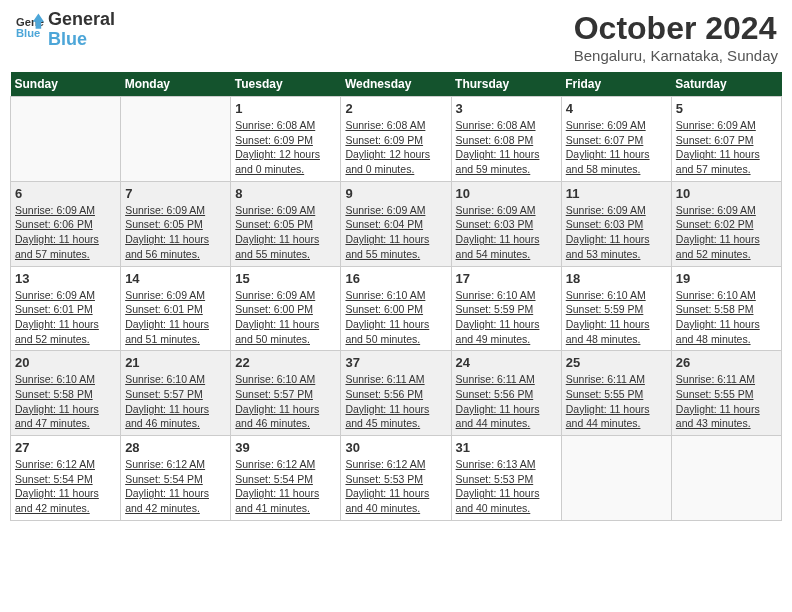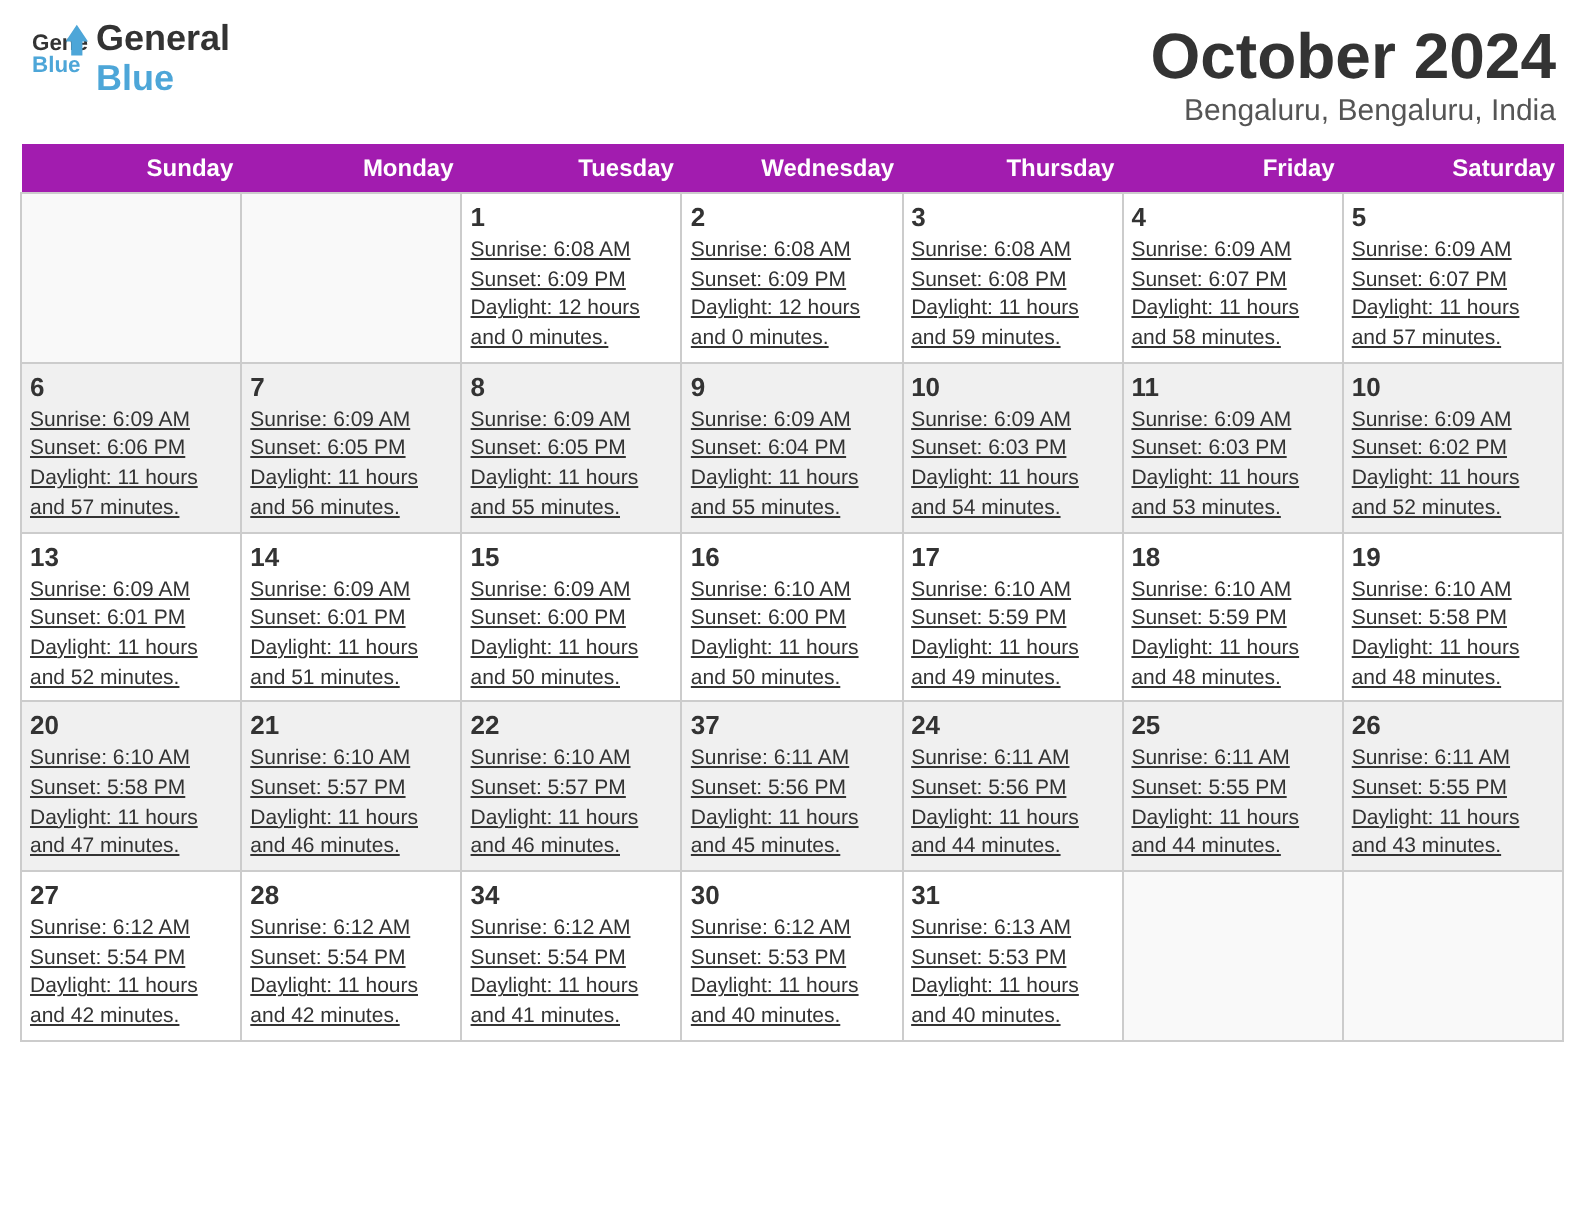--- a/index.html
+++ b/index.html
@@ -21,41 +21,40 @@
       display: flex;
       align-items: center;
     }
     .logo-icon {
       width: 28px;
       height: 28px;
       margin-left: 2px;
       margin-top: -4px;
     }
     .title-section {
-      text-align: right;
     }
     .month-title {
       font-size: 32px;
       font-weight: bold;
       color: #333;
     }
     .location-title {
       font-size: 15px;
       color: #555;
     }
     .calendar {
       width: 100%;
       border-collapse: collapse;
       font-size: 11px;
     }
     .calendar th {
-      background-color: #a21caf;
+      background-color: #14532d;
       color: white;
       padding: 5px 4px;
-      text-align: right;
+      text-align: left;
       font-size: 12px;
       font-weight: bold;
     }
     .calendar td {
       border: 1px solid #ccc;
       vertical-align: top;
       padding: 4px 4px;
       width: calc(100% / 7);
       min-height: 80px;
       color: #333;
@@ -90,21 +89,21 @@
         <polygon points="32,2 40,14 36,14 36,24 28,24 28,14 24,14" fill="#4da6d8"></polygon>
       </svg>
     </div>
     <div style="margin-left:4px;">
       <div style="font-size:18px;font-weight:bold;color:#333;line-height:1.1;">General</div>
       <div style="font-size:18px;font-weight:bold;color:#4da6d8;line-height:1.1;">Blue</div>
     </div>
   </div>
   <div class="title-section">
     <div class="month-title">October 2024</div>
-    <div class="location-title">Bengaluru, Bengaluru, India</div>
+    <div class="location-title">Bengaluru, Karnataka, Sunday</div>
   </div>
 </div>
 
 <table class="calendar">
   <thead>
     <tr>
     <th>Sunday</th>
         <th>Monday</th>
         <th>Tuesday</th>
         <th>Wednesday</th>
@@ -315,21 +314,21 @@
 and 42 minutes.</div>
         </td>
         <td>
           <div class="day-num">28</div>
           <div class="day-info" style="white-space: pre-line;">Sunrise: 6:12 AM
 Sunset: 5:54 PM
 Daylight: 11 hours
 and 42 minutes.</div>
         </td>
         <td>
-          <div class="day-num">34</div>
+          <div class="day-num">39</div>
           <div class="day-info" style="white-space: pre-line;">Sunrise: 6:12 AM
 Sunset: 5:54 PM
 Daylight: 11 hours
 and 41 minutes.</div>
         </td>
         <td>
           <div class="day-num">30</div>
           <div class="day-info" style="white-space: pre-line;">Sunrise: 6:12 AM
 Sunset: 5:53 PM
 Daylight: 11 hours

